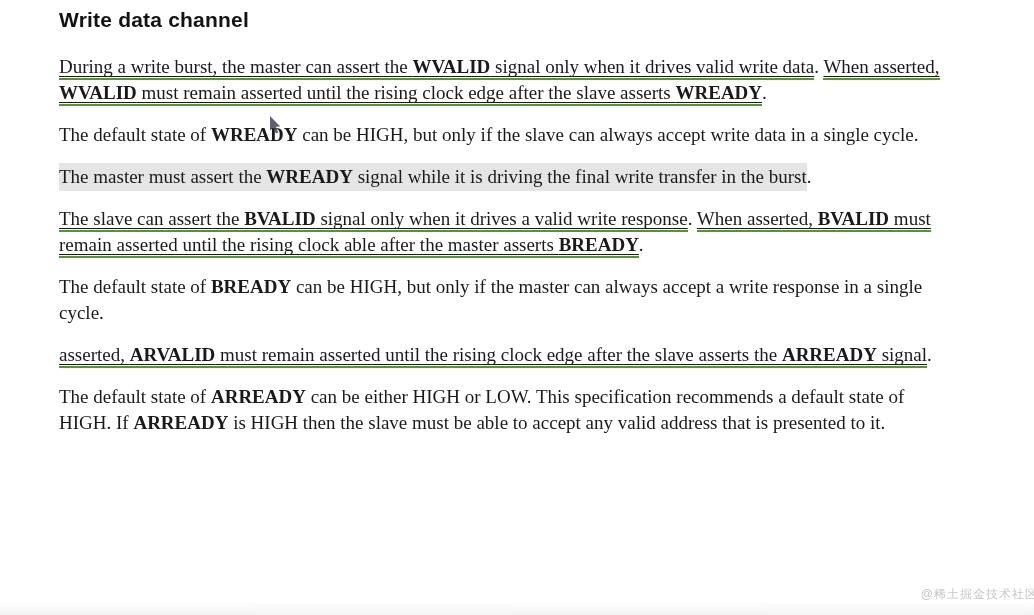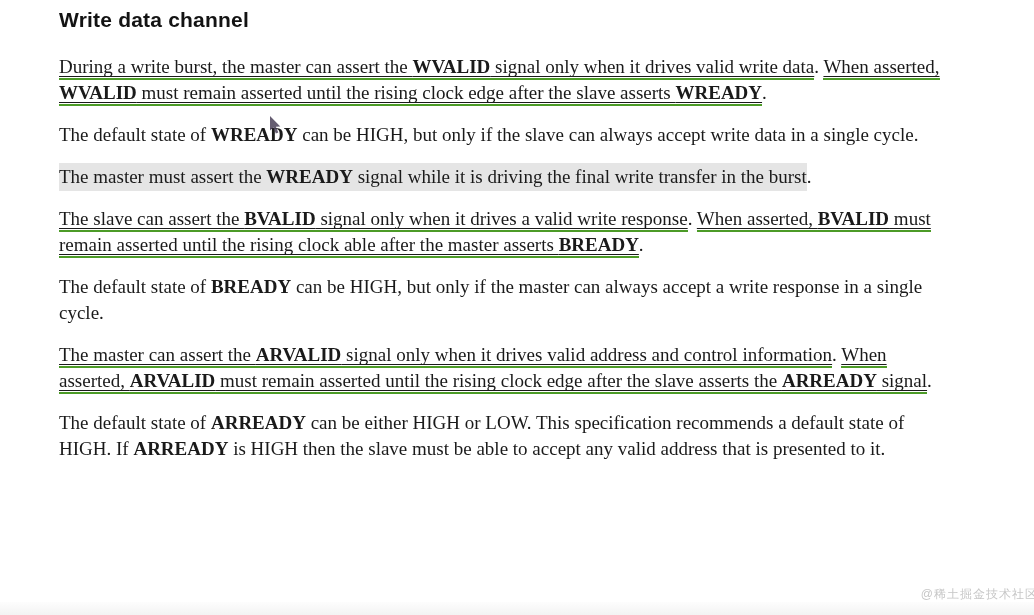--- a/index.html
+++ b/index.html
@@ -97,21 +97,20 @@
           <div class="text-line"><span class="seg-u">The slave can assert the </span><span class="seg-u seg-b">BVALID</span><span class="seg-u"> signal only when it drives a valid write response</span><span class="">. </span><span class="seg-u">When asserted, </span><span class="seg-u seg-b">BVALID</span><span class="seg-u"> must</span></div>
           <div class="text-line"><span class="seg-u">remain asserted until the rising clock able after the master asserts </span><span class="seg-u seg-b">BREADY</span><span class="">.</span></div>
         </div>
         <div class="paragraph">
           <div class="text-line"><span class="">The default state of </span><span class="seg-b">BREADY</span><span class=""> can be HIGH, but only if the master can always accept a write response in a single</span></div>
           <div class="text-line"><span class="">cycle.</span></div>
         </div>
       </div>
       <div class="section">
         <div class="paragraph">
-          <div class="text-line"><span class="seg-u">The master can assert the </span><span class="seg-u seg-b">ARVALID</span><span class="seg-u"> signal only when it drives valid address and control information</span><span class="">. </span><span class="seg-u">When</span></div>
           <div class="text-line"><span class="seg-u">asserted, </span><span class="seg-u seg-b">ARVALID</span><span class="seg-u"> must remain asserted until the rising clock edge after the slave asserts the </span><span class="seg-u seg-b">ARREADY</span><span class="seg-u"> signal</span><span class="">.</span></div>
         </div>
         <div class="paragraph">
           <div class="text-line"><span class="">The default state of </span><span class="seg-b">ARREADY</span><span class=""> can be either HIGH or LOW. This specification recommends a default state of</span></div>
           <div class="text-line"><span class="">HIGH. If </span><span class="seg-b">ARREADY</span><span class=""> is HIGH then the slave must be able to accept any valid address that is presented to it.</span></div>
         </div>
       </div>
     </div>
 
   <svg class="cursor" viewBox="0 0 13 19" xmlns="http://www.w3.org/2000/svg">

